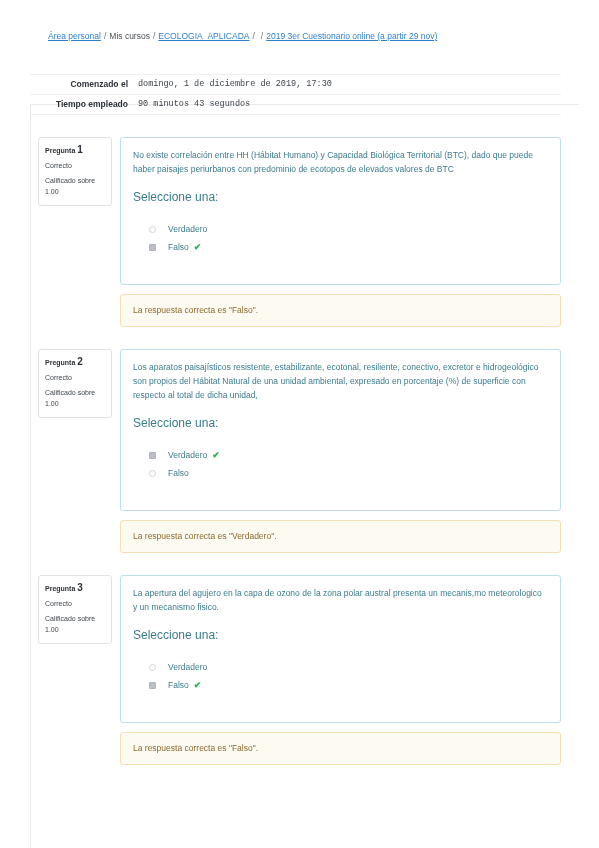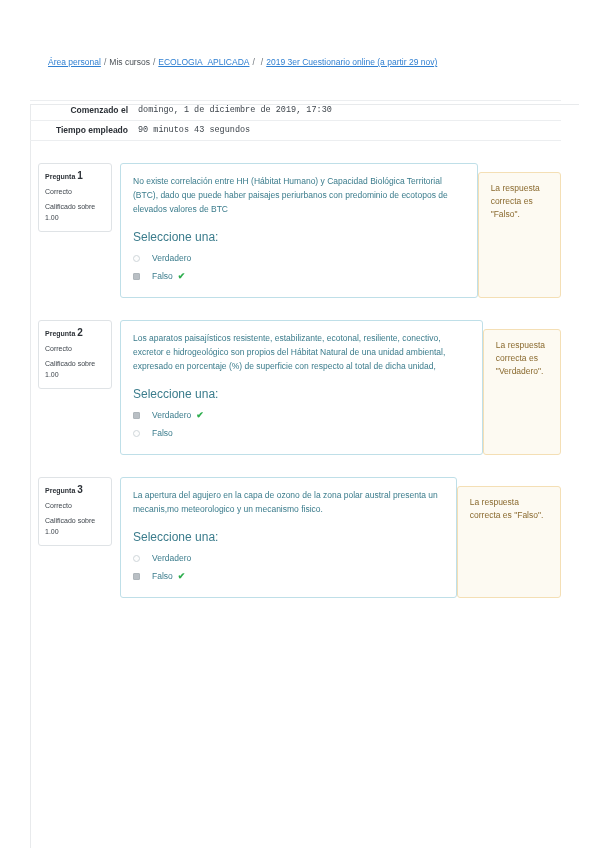--- a/index.html
+++ b/index.html
@@ -36,21 +36,21 @@
 
   .wrap {
     position: absolute;
     left: 30px;
     top: 0;
     width: 549px;
   }
 
   
   .breadcrumb {
-    padding: 56px 0 0 18px;
+    padding: 30px 0 0 18px;
     font-size: 8.5px;
     line-height: 12px;
     color: #4a5056;
     white-space: nowrap;
   }
   .breadcrumb a {
     color: #2f7fd1;
     text-decoration: underline;
   }
   .breadcrumb .sep {
@@ -125,21 +125,21 @@
     font-size: 10px;
     font-weight: bold;
   }
   .q-info .q-state { margin-bottom: 3px; }
   .q-info .q-grade { line-height: 11px; }
 
   .q-body {
     flex: 1 1 auto;
     margin-left: 8px;
     display: flex;
-    flex-direction: row;
+    flex-direction: column;
   }
   .q-content {
     border: 1px solid #bfdfe8;
     border-radius: 3px;
     background: #fff;
     padding: 10px 12px 12px 12px;
     box-sizing: border-box;
     color: #3b7c8c;
   }
   .q-text {
@@ -148,21 +148,21 @@
     color: #3b7c8c;
   }
   .q-prompt {
     font-size: 12px;
     line-height: 14px;
     color: #3b7c8c;
     margin-top: 14px;
     margin-bottom: 5px;
   }
   .answers {
-    margin: 0;
+    margin: 16px;
     padding: 0;
     list-style: none;
   }
   .answer {
     display: flex;
     align-items: center;
     font-size: 8.5px;
     line-height: 12px;
     color: #3b7c8c;
     padding: 3px 0;

